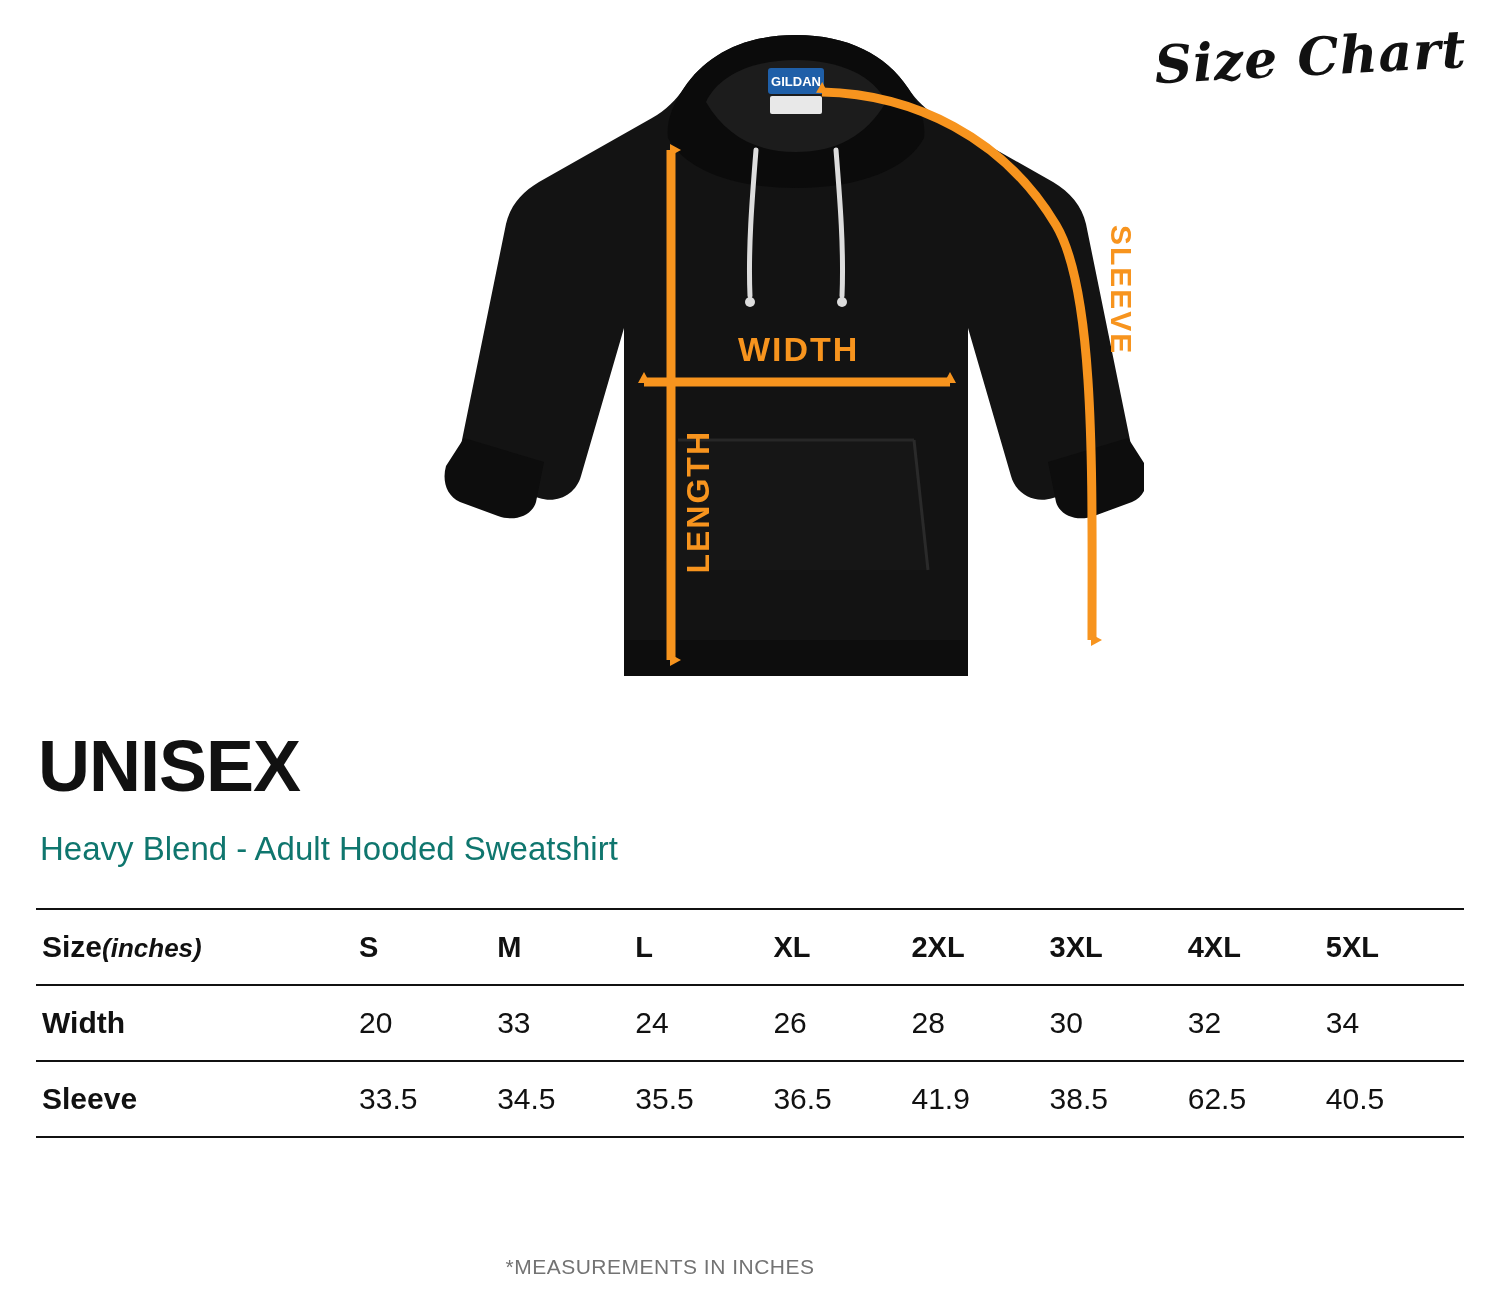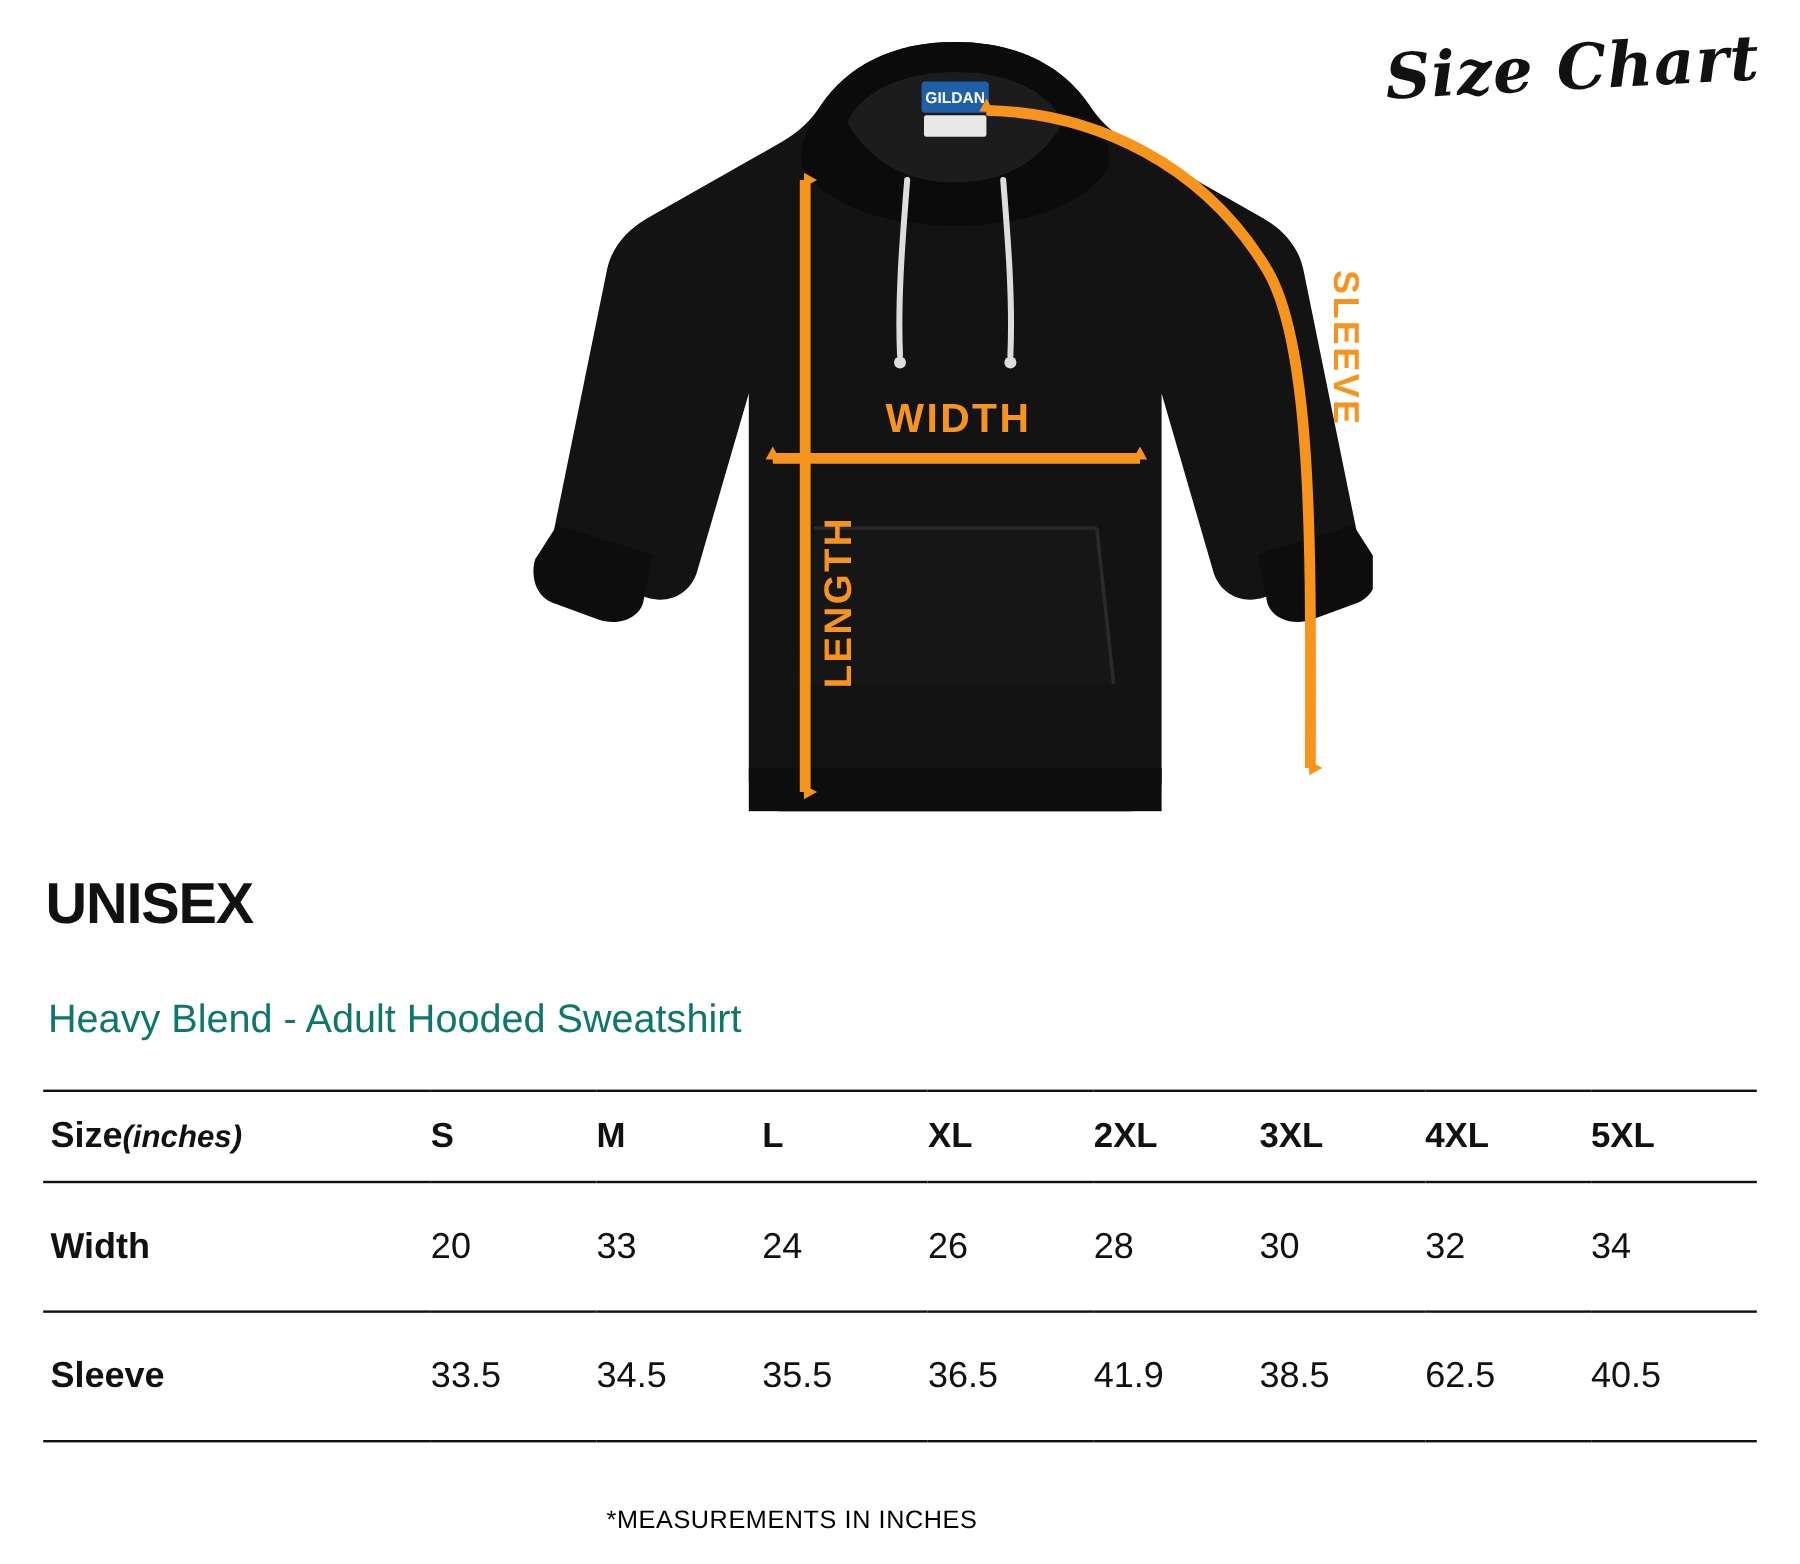--- a/index.html
+++ b/index.html
@@ -77,21 +77,21 @@
     font-size: 30px;
     writing-mode: vertical-rl;
     text-orientation: mixed;
   }
 
   
   .headline {
     position: absolute;
     left: 38px;
     top: 730px;
-    font-size: 48px;
+    font-size: 72px;
     font-weight: bold;
     letter-spacing: -1px;
     line-height: 1;
     color: #111111;
   }
   .subhead {
     position: absolute;
     left: 40px;
     top: 830px;
     font-size: 33px;
@@ -133,32 +133,32 @@
   }
   .hdr-cell {
     font-size: 29px;
     font-weight: bold;
     padding: 20px 0 !important;
     width: 118px;
   }
   .val-cell {
     font-size: 30px;
     font-weight: normal;
-    padding: 36px 0 !important;
+    padding: 20px 0 !important;
     width: 118px;
   }
   .footnote {
     position: absolute;
     left: 0;
     top: 1255px;
     width: 1320px;
     text-align: center;
     font-size: 21px;
     letter-spacing: 0.5px;
-    color: #000000;
+    color: #737373;
   }
 </style>
 </head>
 <body>
 
 <div class="size-chart-title">Size Chart</div>
 
 <div class="illustration">
 
   <svg class="hoodie-svg" width="700" height="700" viewBox="0 0 700 700">

